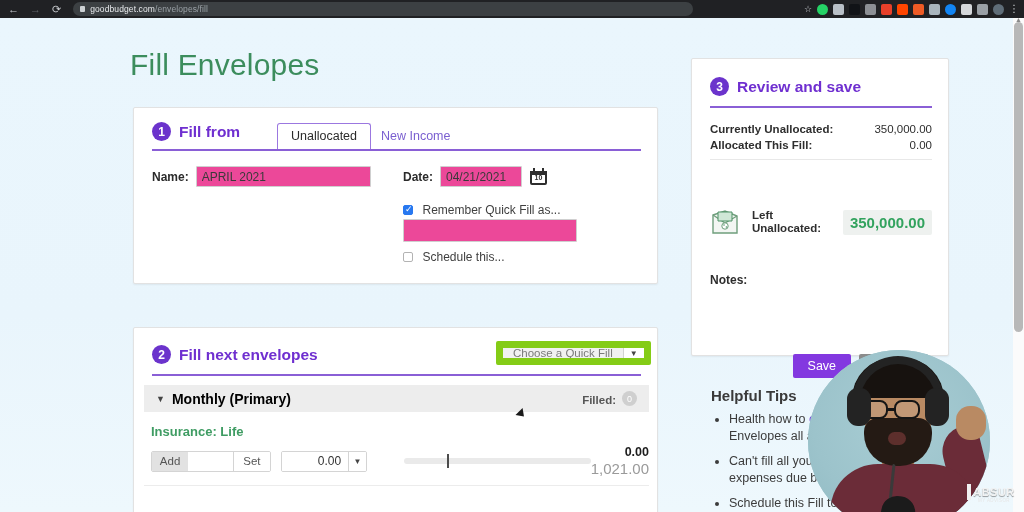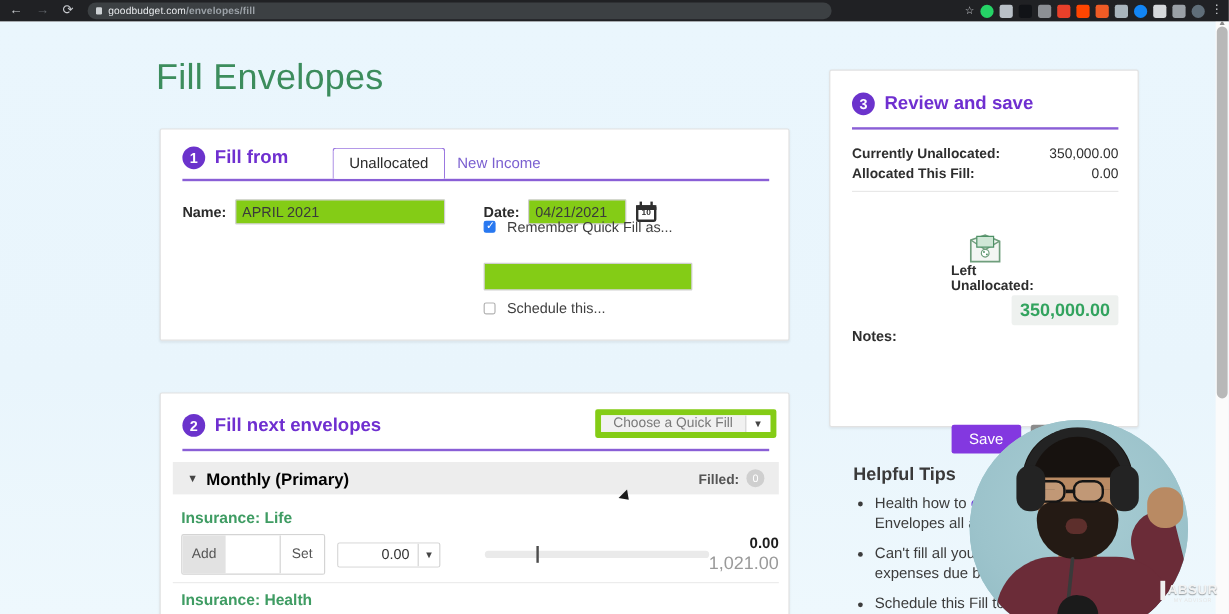--- a/index.html
+++ b/index.html
@@ -17,21 +17,21 @@
   .nav-btns { display: flex; align-items: center; gap: 11px; padding-left: 8px; }
   .nav-ico { color: #c9ccd0; font-size: 11px; line-height: 1; }
   .nav-ico.dim { color: #5f6368; }
   #omnibox {
     margin-left: 12px; height: 14px; flex: 0 0 auto; width: 620px;
     background: #3c4043; border-radius: 7px;
     display: flex; align-items: center; padding: 0 7px; gap: 5px;
   }
   .lock-ico { width: 5px; height: 6px; background: #cdd1d4; border-radius: 1px; }
   .url { font-size: 8.5px; color: #e8eaed; white-space: nowrap; letter-spacing: .1px;}
-  .url .path { color: #9aa0a6; font-weight: bold; }
+  .url .path { color: #9aa0a6; }
   .tb-right { margin-left: auto; display: flex; align-items: center; gap: 5px; padding-right: 5px; }
   .star-ico { color: #c9ccd0; font-size: 9px; }
   .ext { width: 11px; height: 11px; border-radius: 2px; }
   .ext.round { border-radius: 50%; }
   .kebab { color: #d0d3d6; font-size: 10px; letter-spacing: 0; line-height: 8px; }
 
   
   #page {
     position: absolute; left: 0; top: 18px; width: 1024px; height: 494px;
     background: linear-gradient(180deg,#eaf6fd 0%, #e9f5fc 60%, #eef8fd 100%);
@@ -82,21 +82,21 @@
     color: #2b2b2b; background: #fff;
     border: 1px solid #9b77e0; border-bottom: none;
     border-radius: 3px 3px 0 0; padding: 5px 13px 6px;
     position: relative; top: 1px; z-index: 2;
   }
   #fillfrom-rule { position: absolute; left: 18px; top: 41px; width: 489px; height: 2px; background:#8a5fd6; }
 
   .field-row { position: absolute; font-size: 12.5px; }
   .lbl { color: #2b2b2b; font-weight: bold; font-size: 12px; }
   .txtin {
-    border: 1px solid #cfcfcf; background: #84cc16; height: 21px;
+    border: 1px solid #cfcfcf; background: #ec4899; height: 21px;
     font-size: 12px; font-family: "Liberation Sans", sans-serif;
     color: #3a3a3a; padding: 0 5px; outline: none; border-radius: 1px;
   }
 
   .chk {
     width: 10px; height: 10px; border: 1px solid #b3b3b3; background: #fff;
     display:inline-block; vertical-align: -1px; border-radius: 2px;
   }
   .chk.on { background: #2878f0; border-color:#2878f0; position: relative; }
   .chk.on:after {
@@ -110,21 +110,21 @@
   .cal-ico .top  { position:absolute; left:0; top:2px; width:17px; height:4px; background:#2e2e2e;}
   .cal-ico .num  { position:absolute; left:0; top:5px; width:17px; text-align:center; font-size:7px; font-weight:bold; color:#2e2e2e;}
   .cal-ico .r1   { position:absolute; left:3px; top:-1px; width:2px; height:4px; background:#2e2e2e;}
   .cal-ico .r2   { position:absolute; left:12px; top:-1px; width:2px; height:4px; background:#2e2e2e;}
 
   
   #env-head { position:absolute; left:18px; top:17px; display:flex; align-items:center;}
   #env-rule { position:absolute; left:18px; top:46px; width:489px; height:2px; background:#8a5fd6;}
   #quickfill {
     position:absolute; left:362px; top:13px; display:flex; height:24px;
-    border:5px solid #84cc16; border-radius:2px; overflow:hidden;
+    border:7px solid #84cc16; border-radius:2px; overflow:hidden;
   }
   #quickfill .qf-text {
     background:#f1f1f1; color:#7a7a7a; font-size:11.5px;
     padding: 0 10px; display:flex; align-items:center; min-width:114px;
   }
   #quickfill .qf-caret {
     background:#fff; width:21px; display:flex; align-items:center; justify-content:center;
     border-left:1px solid #d2d2d2; font-size:8px; color:#444;
   }
 
@@ -137,21 +137,21 @@
   .filled-wrap { margin-left:auto; display:flex; align-items:flex-end; gap:6px;}
   .filled-lbl { font-size:11.5px; color:#555; font-weight:bold;}
   .filled-badge {
     width:15px; height:15px; border-radius:50%; background:#cfcfcf; color:#fff;
     font-size:9px; display:flex; align-items:center; justify-content:center;
   }
 
   .env-row { position: absolute; left: 10px; width: 505px; }
   .env-name { font-size: 13px; font-weight: bold; color: #3f9c63; margin-left: 7px; }
   .env-controls { display: flex; align-items: center; margin-top: 6px; margin-left: 7px; }
-  .seg { display:flex; border:1px solid #d4d4d4; border-radius:2px; overflow:hidden; height:34px;gap:45px;}
+  .seg { display:flex; border:1px solid #d4d4d4; border-radius:2px; overflow:hidden; height:21px;gap:45px;}
   .seg div { font-size:11.5px; color:#555; display:flex; align-items:center; justify-content:center; width:41px;}
   .seg .on { background:#e2e2e2; }
   .seg .off { background:#fff; border-left:1px solid #d4d4d4; }
   .amt-group { display:flex; margin-left:10px; border:1px solid #d4d4d4; border-radius:2px; height:21px; overflow:hidden;}
   .amt-group .amt { width:72px; background:#fff; font-size:12px; color:#333; display:flex; align-items:center; justify-content:flex-end; padding-right:7px;}
   .amt-group .amt-caret { width:19px; background:#fff; border-left:1px solid #d4d4d4; display:flex; align-items:center; justify-content:center; font-size:8px; color:#444;}
   .slider { margin-left:37px; width:202px; height:6px; background:#eaeaea; border-radius:3px; position:relative; }
   .slider .thumb { position:absolute; left:46%; top:-4px; width:2px; height:14px; background:#4c4c4c; }
   .row-vals { margin-left:auto; text-align:right; }
   .row-val-main { font-size:12.5px; font-weight:bold; color:#1c1c1c; }
@@ -159,21 +159,21 @@
   .row-divider { position:absolute; left:10px; width:505px; height:1px; background:#ececec;}
 
   
   #review-head { position:absolute; left:18px; top:18px; display:flex; align-items:center;}
   #review-rule { position:absolute; left:18px; top:47px; width:222px; height:2px; background:#8a5fd6;}
   .sum-row { position:absolute; left:18px; width:222px; display:flex; font-size:11.5px; }
   .sum-row .k { color:#2e2e2e; font-weight:bold; }
   .sum-row .v { margin-left:auto; color:#2e2e2e; }
   #sum-divider { position:absolute; left:18px; top:133px; width:222px; height:1px; background:#e8e8e8; }
 
-  #left-unalloc { position:absolute; left:18px; top:135px; width:222px; display:flex; align-items:center;flex-direction:column; }
+  #left-unalloc { position:absolute; left:18px; top:150px; width:222px; display:flex; align-items:center; }
   .env-ico { width:30px; height:26px; position:relative; flex:0 0 auto;}
   .lu-label { font-size:11.5px; font-weight:bold; color:#2e2e2e; line-height:13px; margin-left:12px;}
   .lu-amount {
     margin-left:auto; background:#eef1ef; color:#32a35e; font-weight:bold;
     font-size:15px; padding:4px 7px; border-radius:2px;
   }
 
   #notes-row { position:absolute; left:18px; top:212px; display:flex; }
   #notes-lbl { font-size:12px; font-weight:bold; color:#2e2e2e; margin-top:2px; }
   #notes-box {
@@ -289,21 +289,21 @@
       <input class="txtin" style="width: 82px; margin-left: 7px;" value="04/21/2021">
       <span class="cal-ico" style="margin-left:8px;">
         <span class="r1"></span>
           <span class="r2"></span>
         <span class="body"></span>
           <span class="top"></span>
         <span class="num">10</span>
       </span>
     </div>
 
-    <div class="field-row" style="left:269px; top:74px;">
+    <div class="field-row" style="left:269px; top:95px;">
       <span class="chk on"></span>
       <span class="chk-label">Remember Quick Fill as...</span>
     </div>
     <input class="txtin" style="position: absolute; left: 269px; top: 111px; width: 174px; height: 23px;" value="">
 
     <div class="field-row" style="left:269px; top:142px;">
       <span class="chk"></span>
       <span class="chk-label">Schedule this...</span>
     </div>
   </div>
@@ -343,24 +343,20 @@
           <div class="thumb" style="left: 23%;"></div>
         </div>
         <div class="row-vals">
           <div class="row-val-main">0.00</div>
           <div class="row-val-sub">1,021.00</div>
         </div>
       </div>
     </div>
     <div class="row-divider" style="top:157px;"></div>
 
-    <div class="env-row" style="top:164px;">
-      <div class="env-name">Insurance: Health</div>
-
-    </div>
   </div>
 
   <div class="card" id="card-review">
     <div id="review-head">
       <span class="step-badge">3</span>
       <span class="step-title">Review and save</span>
     </div>
     <div id="review-rule"></div>
 
     <div class="sum-row" style="top:64px;">

